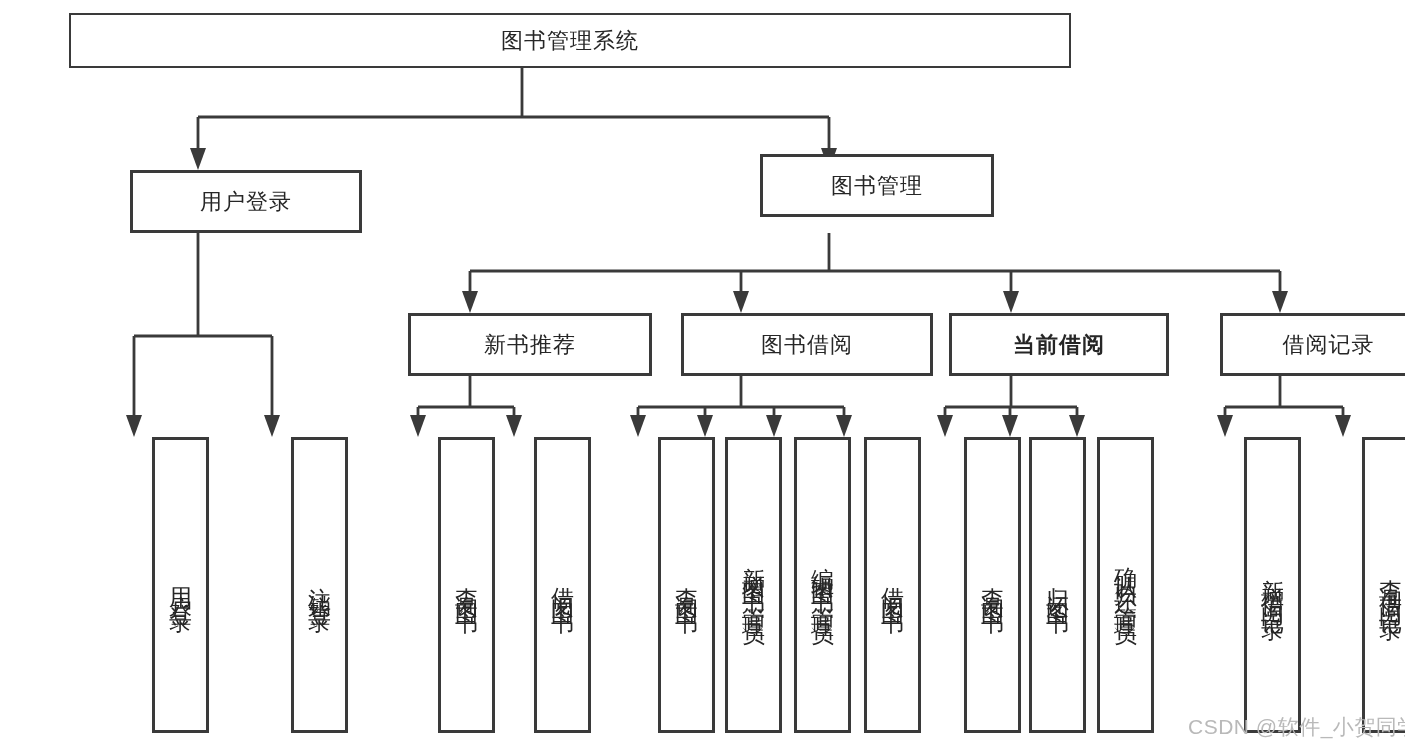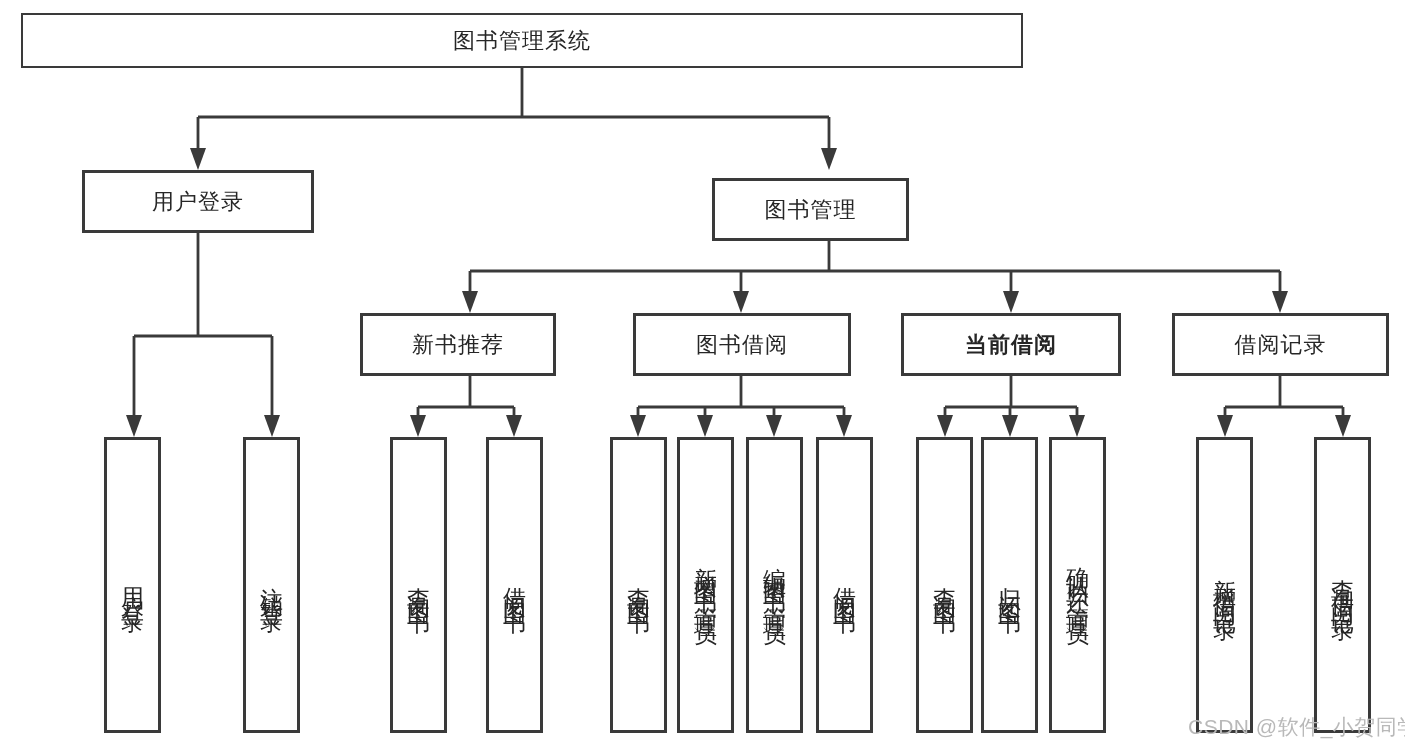--- a/index.html
+++ b/index.html
@@ -24,28 +24,29 @@
   }
   .node{
     position:absolute;
     box-sizing:border-box;
     background:var(--box-bg);
     border:3px solid var(--line);
     color:var(--text);
     display:flex;align-items:center;justify-content:center;
     z-index:2;
     text-align:center;
+    margin-left:48px;
   }
   .h-node{font-size:22px;letter-spacing:1px;}
   .root-node{left:21px;top:13px;width:1002px;height:55px;border-width:2.5px;}
   .lvl2-a{left:82px;top:170px;width:232px;height:63px;}
-  .lvl2-b{left:712px;top:178px;width:197px;height:63px;}
+  .lvl2-b{left:712px;top:154px;width:234px;height:63px;}
   .lvl3{top:313px;height:63px;}
-  .lvl3-a{left:360px;width:196px;}
-  .lvl3-b{left:633px;width:218px;}
+  .lvl3-a{left:360px;width:244px;}
+  .lvl3-b{left:633px;width:252px;}
   .lvl3-c{left:901px;width:220px;font-weight:bold;}
   .lvl3-d{left:1172px;width:217px;}
   .leaf{
     top:437px;height:296px;width:57px;
     writing-mode:vertical-rl;
     font-size:23px;
     letter-spacing:8px;
     line-height:1;
   }
   .leaf-1{left:104px;}

